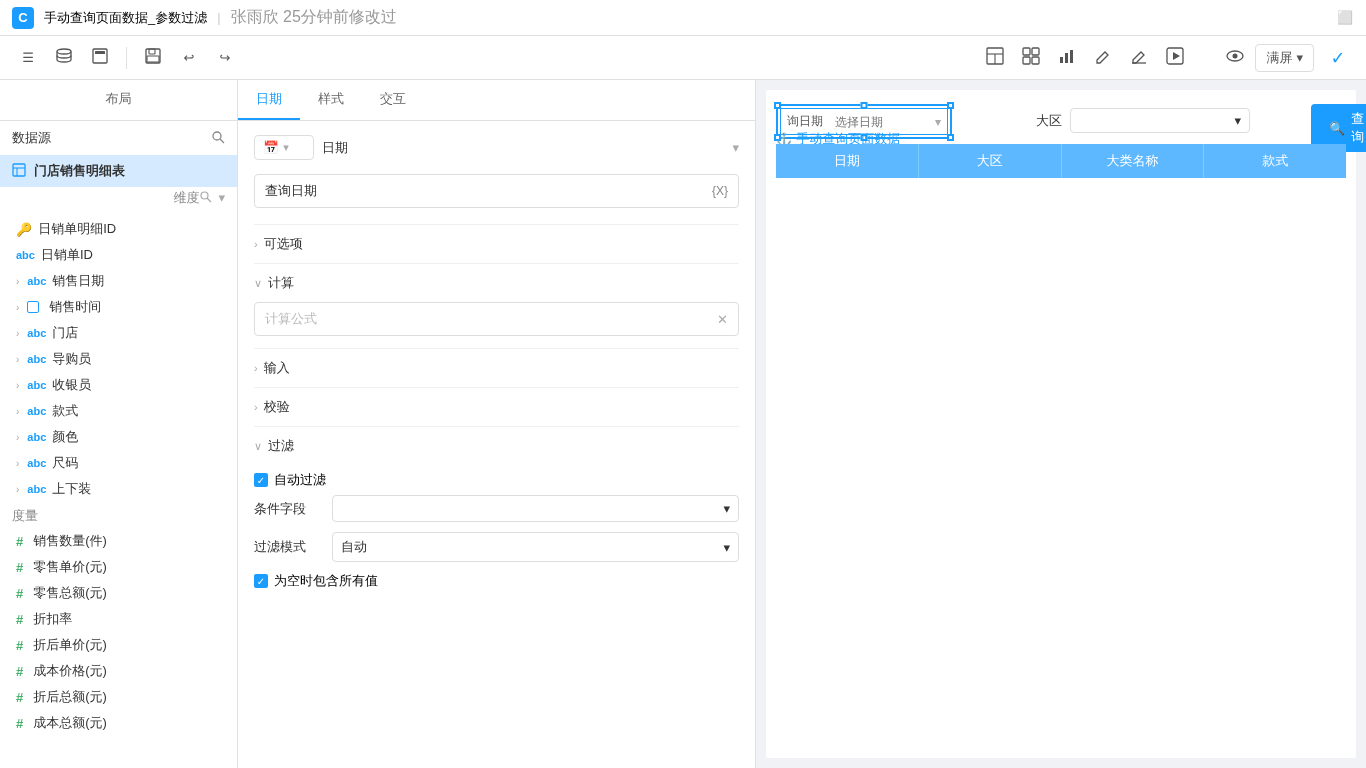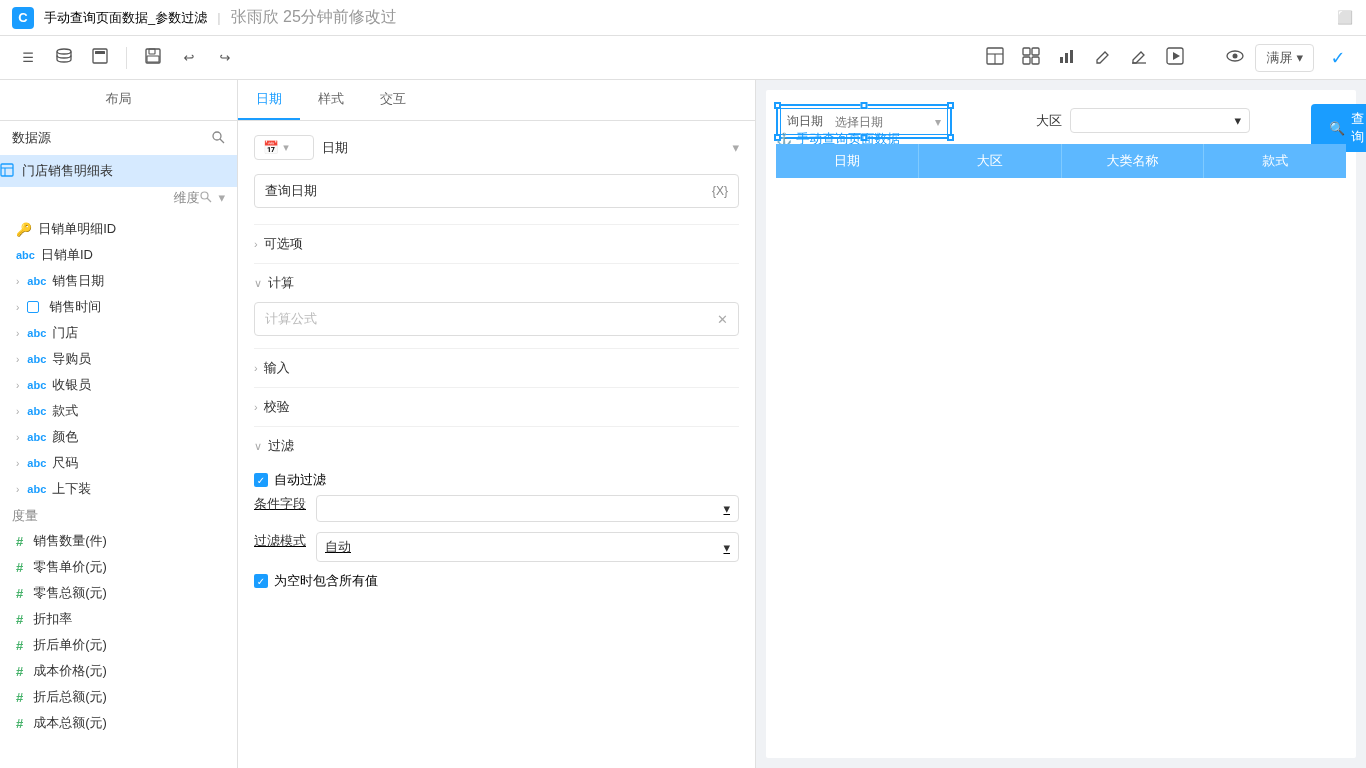--- a/index.html
+++ b/index.html
@@ -78,22 +78,22 @@
     
     .section-header {
       display: flex; align-items: center; justify-content: space-between;
       padding: 8px 12px;
       font-size: 13px; color: #333; font-weight: 500;
     }
     .section-header .icons { display: flex; gap: 6px; color: #888; cursor: pointer; }
 
     .datasource-item {
       display: flex; align-items: center; gap: 8px;
-      padding: 7px 0; background: #d6eaff; cursor: pointer;
-      font-size: 13px; color: #333;
+      padding: 7px 12px; background: #d6eaff; cursor: pointer;
+      font-size: 13px; color: #333; font-weight: bold;
     }
     .datasource-icon { color: #1a9dff; font-size: 14px; }
 
     
     .dim-section {
       padding: 6px 0;
       flex: 1; overflow-y: auto;
     }
     .dim-header {
       display: flex; align-items: center; justify-content: flex-end;
@@ -174,21 +174,21 @@
     .collapsible-body { padding-bottom: 12px; }
 
     
     .calc-input {
       width: 100%; border: 1px solid #ddd; border-radius: 4px;
       padding: 7px 10px; font-size: 13px; color: #aaa;
       display: flex; align-items: center; justify-content: space-between;
     }
 
     
-    .filter-row { display: flex; align-items: flex-start; gap: 2px; margin-bottom: 10px; text-decoration: underline; }
+    .filter-row { display: flex; align-items: center; gap: 18px; margin-bottom: 10px; }
     .filter-label { font-size: 13px; color: #333; min-width: 60px; }
     .filter-select {
       flex: 1; border: 1px solid #ddd; border-radius: 4px;
       padding: 5px 8px; font-size: 13px; color: #333;
       display: flex; align-items: center; justify-content: space-between; cursor: pointer;
     }
     .checkbox-row { display: flex; align-items: center; gap: 6px; margin: 6px 0; }
     .checkbox { width: 14px; height: 14px; background: #1a9dff; border-radius: 2px;
       display: flex; align-items: center; justify-content: center; color: #fff; font-size: 10px; cursor: pointer; }
 

